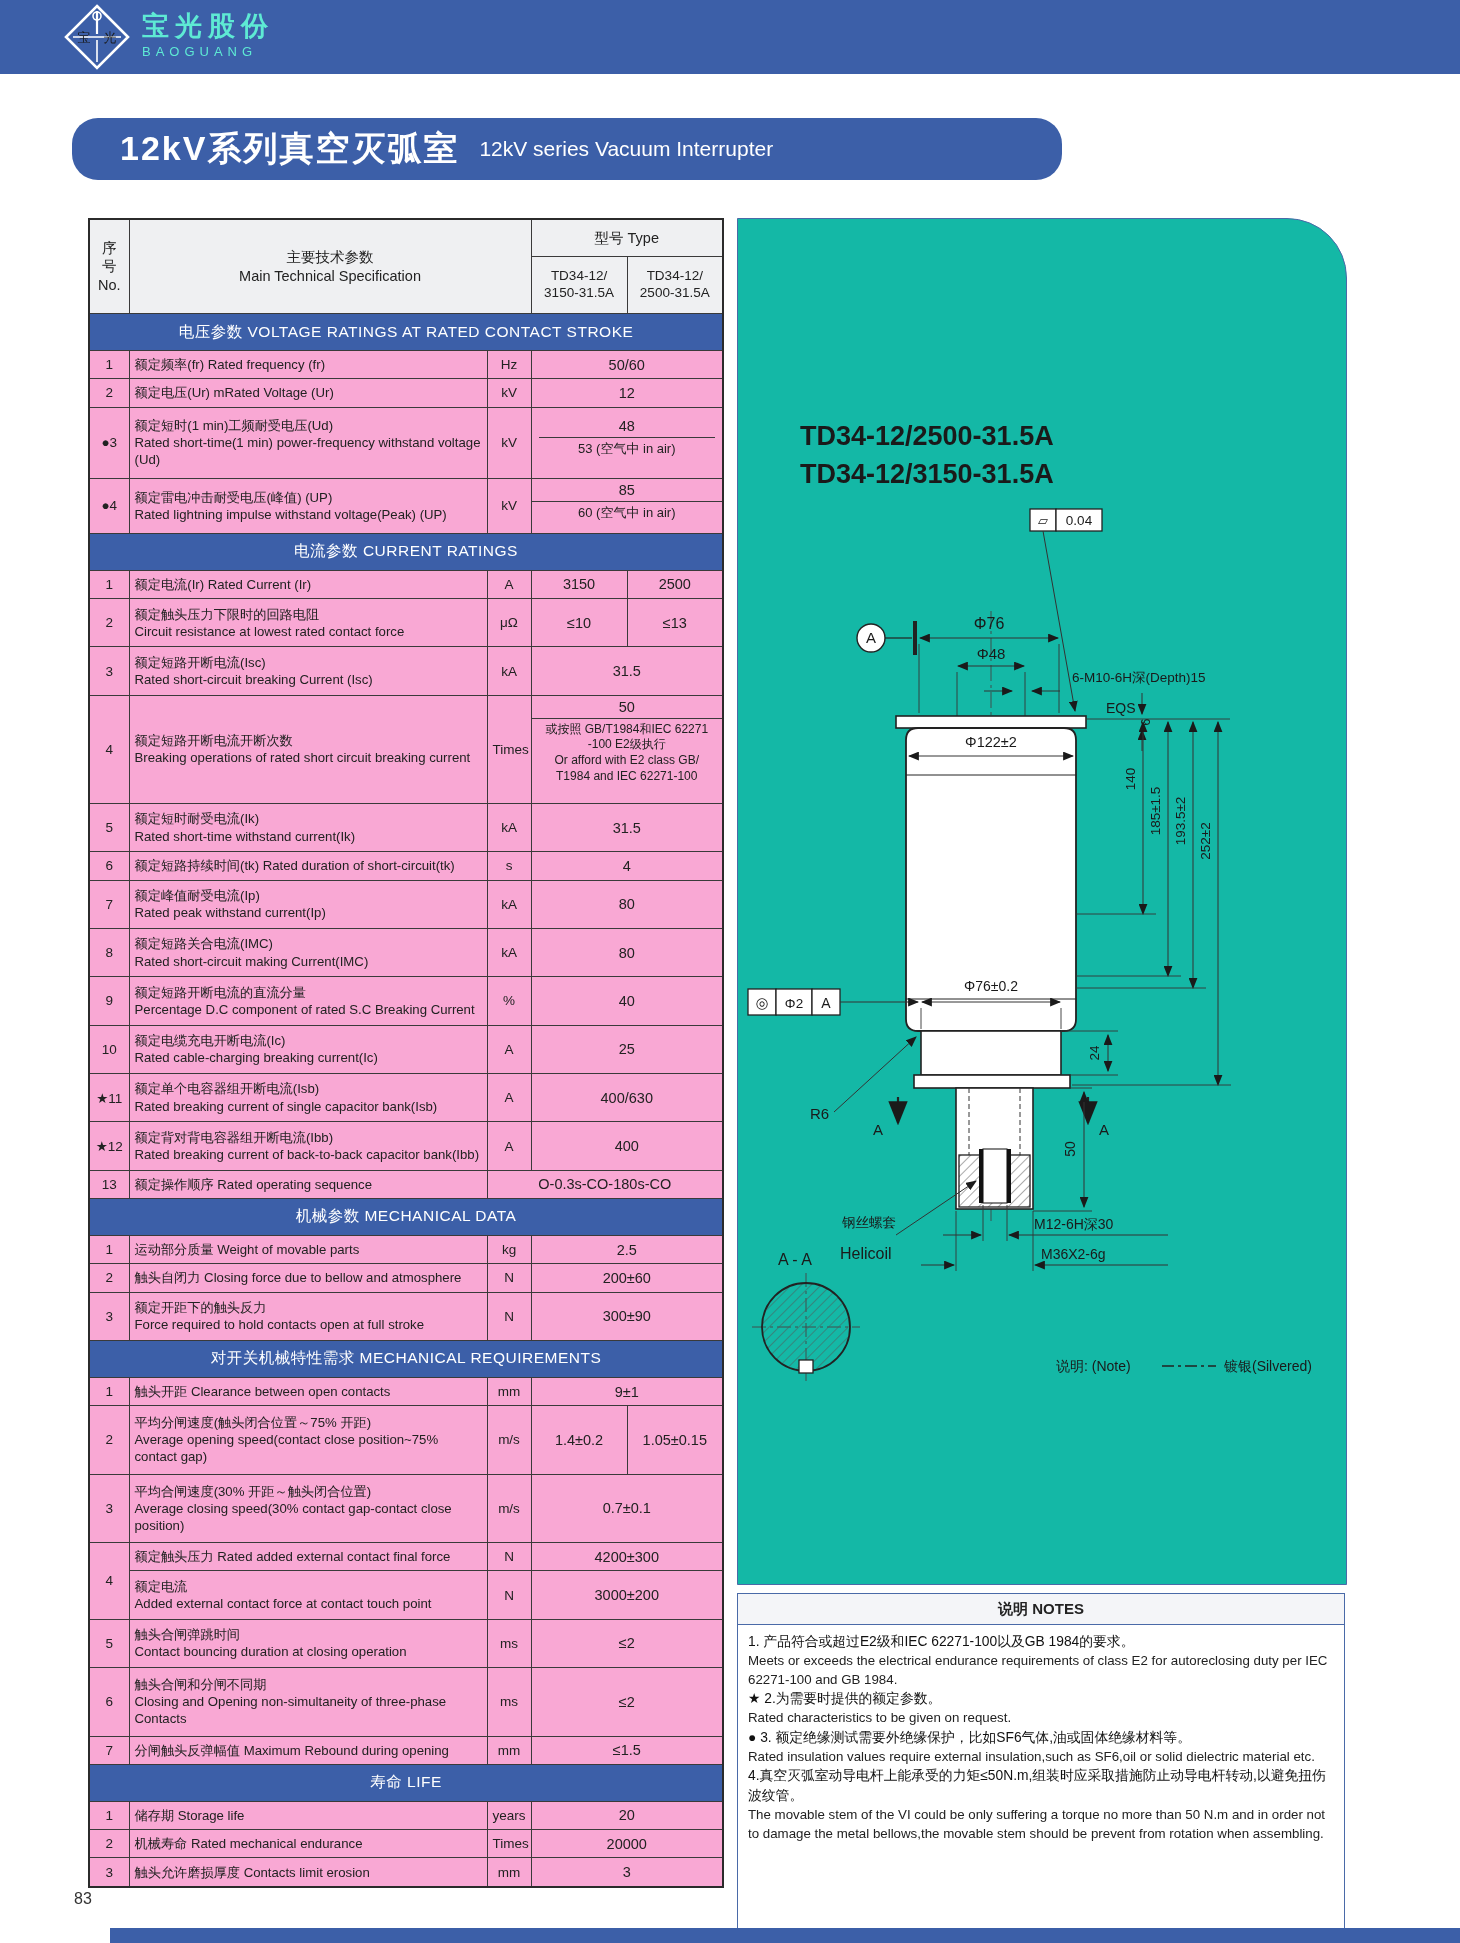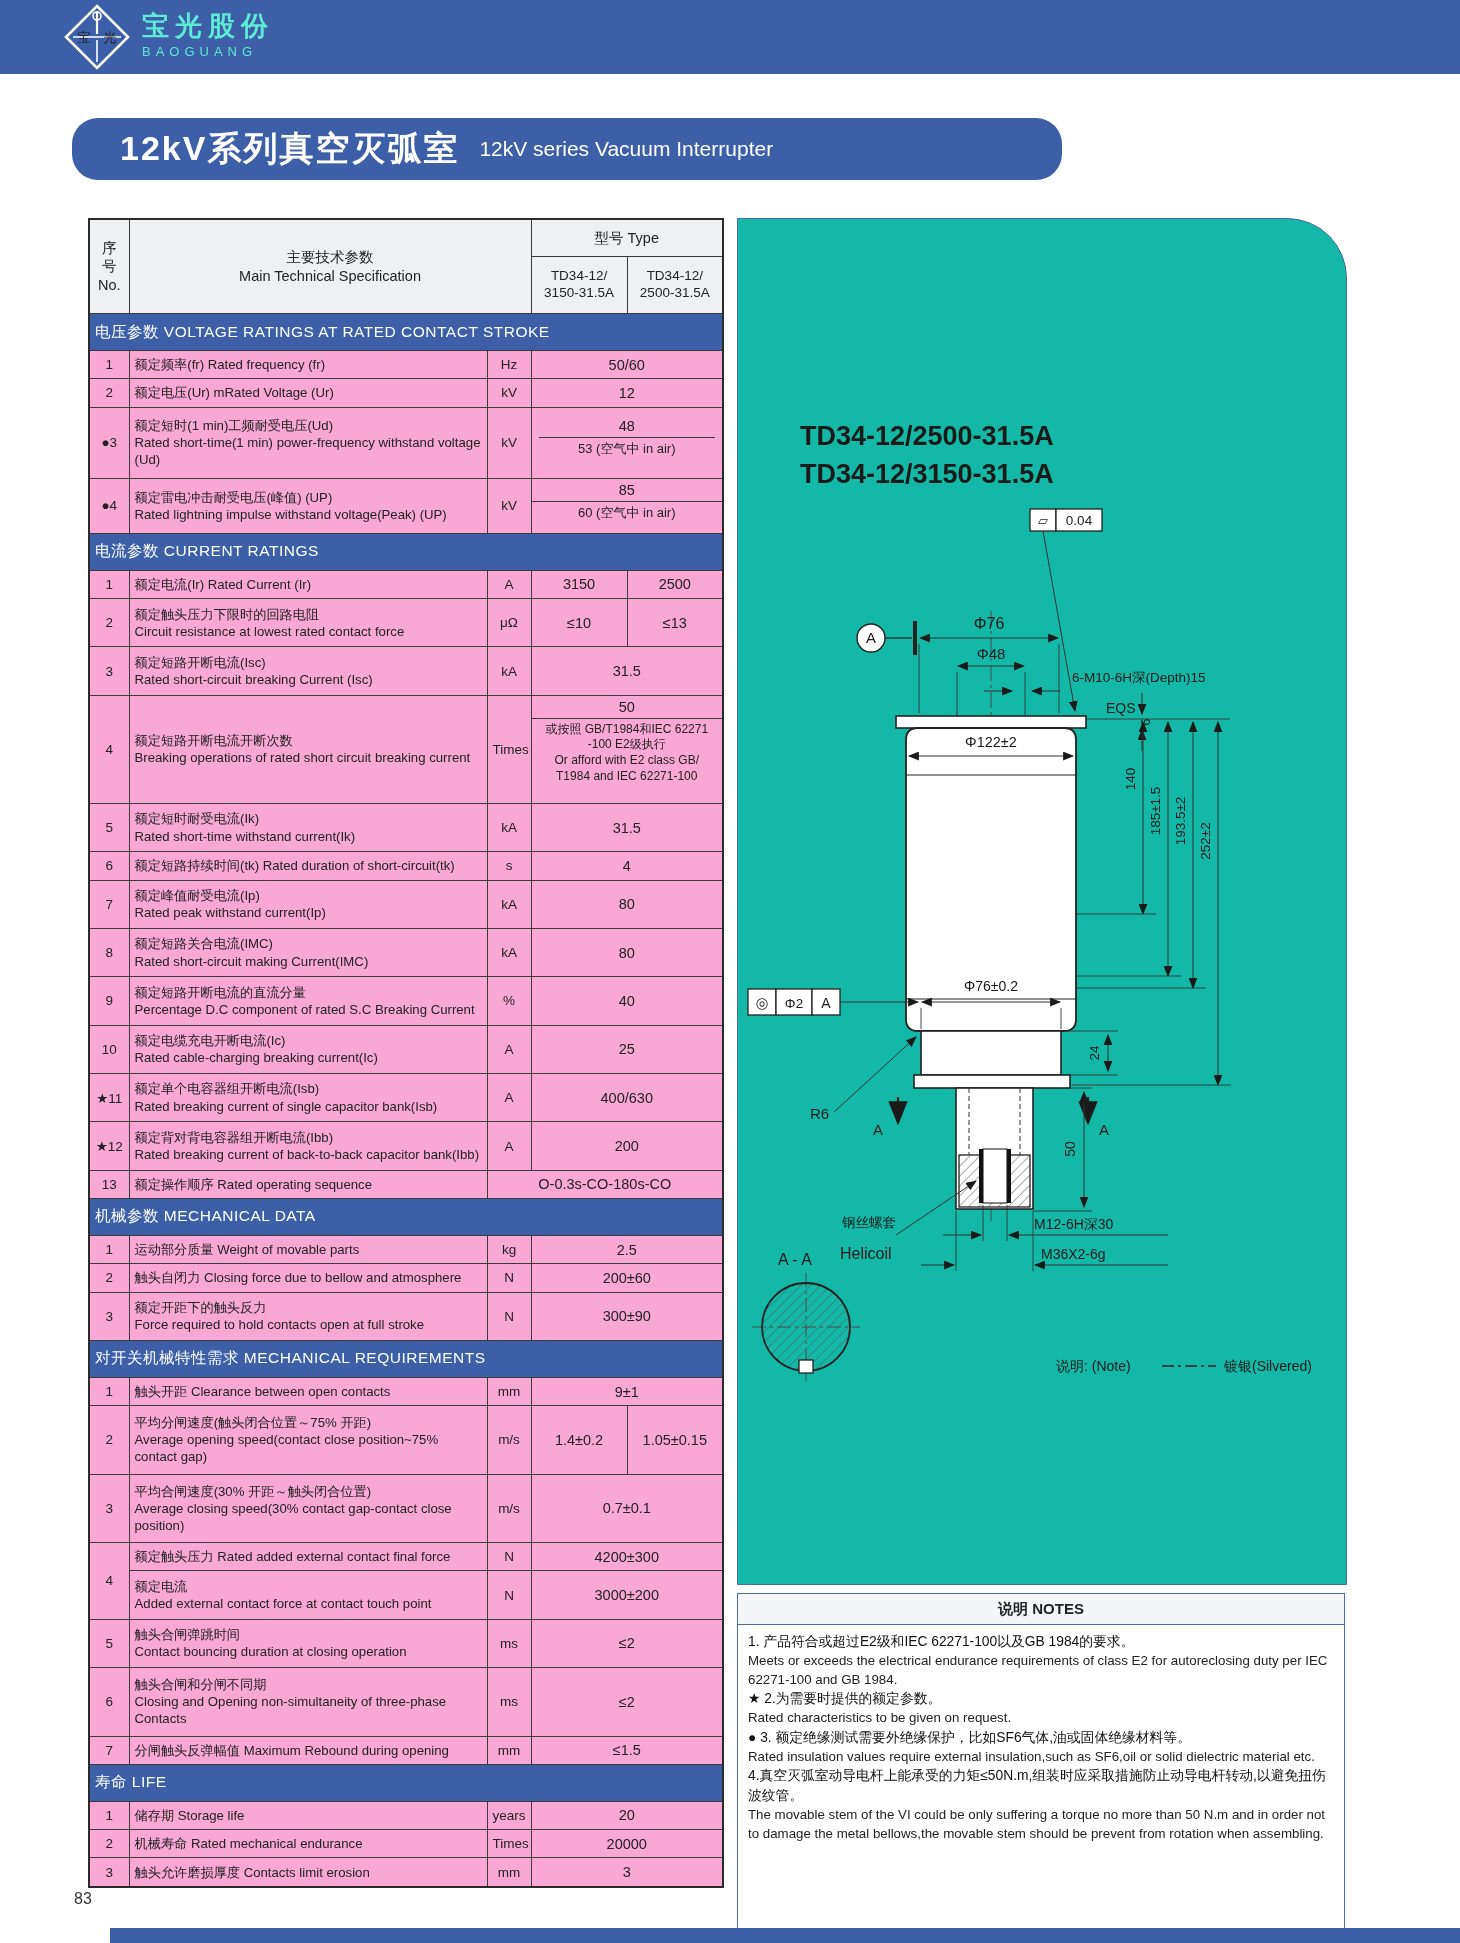--- a/index.html
+++ b/index.html
@@ -14,21 +14,21 @@
   
   .titlebar{position:absolute;left:72px;top:118px;width:990px;height:62px;background:#3c5fa8;
             display:flex;align-items:center;border-radius:26px;}
   .title-cn{color:#fff;font-size:34px;font-weight:bold;margin-left:48px;letter-spacing:2px;}
   .title-en{color:#fff;font-size:21px;margin-left:20px;}
   
   table.spec{position:absolute;left:88px;top:218px;width:634px;height:1670px;border-collapse:collapse;
              table-layout:fixed;background:#f9a8d4;border:2px solid #2b2b2b;}
   table.spec td{border:1px solid #3a3a3a;padding:3px 5px;vertical-align:middle;}
   td.hcell{background:#eff0f2;text-align:center;font-size:14.5px;white-space:pre-line;line-height:1.25;}
-  td.secbar{background:#3c5fa8;color:#fff;text-align:left;font-size:15.5px;letter-spacing:.5px;
+  td.secbar{background:#3c5fa8;color:#fff;text-align:center;font-size:15.5px;letter-spacing:.5px;
             height:30px;padding:2px;}
   td.no{text-align:center;font-size:13.5px;width:40px;}
   td.desc{text-align:left;font-size:13.2px;line-height:1.3;white-space:pre-line;padding-left:7px;}
   td.unit{text-align:center;font-size:13.5px;padding:2px 1px;}
   td.val{text-align:center;font-size:14.5px;}
   td.val .stack{display:flex;flex-direction:column;justify-content:stretch;height:100%;}
   td.val .top{border-bottom:1px solid #3a3a3a;padding:3px 2px;}
   td.val .bot{padding:3px 2px;white-space:pre-line;font-size:13px;line-height:1.3;}
   td.val .bot.small{font-size:12px;line-height:1.3;}
   
@@ -220,21 +220,21 @@
           <td class="desc">额定单个电容器组开断电流(Isb)
 Rated breaking current of single capacitor bank(Isb)</td>
           <td class="unit">A</td>
           <td class="val" colspan="2">400/630</td>
         </tr>
         <tr>
           <td class="no">★12</td>
           <td class="desc">额定背对背电容器组开断电流(Ibb)
 Rated breaking current of back-to-back capacitor bank(Ibb)</td>
           <td class="unit">A</td>
-          <td class="val" colspan="2">200</td>
+          <td class="val" colspan="2">400</td>
         </tr>
         <tr>
           <td class="no">13</td>
           <td class="desc">额定操作顺序 Rated operating sequence</td>
           <td class="val" colspan="3">O-0.3s-CO-180s-CO</td>
         </tr>
         <tr>
           <td colspan="5" class="secbar">机械参数  MECHANICAL DATA</td>
         </tr>
         <tr>

